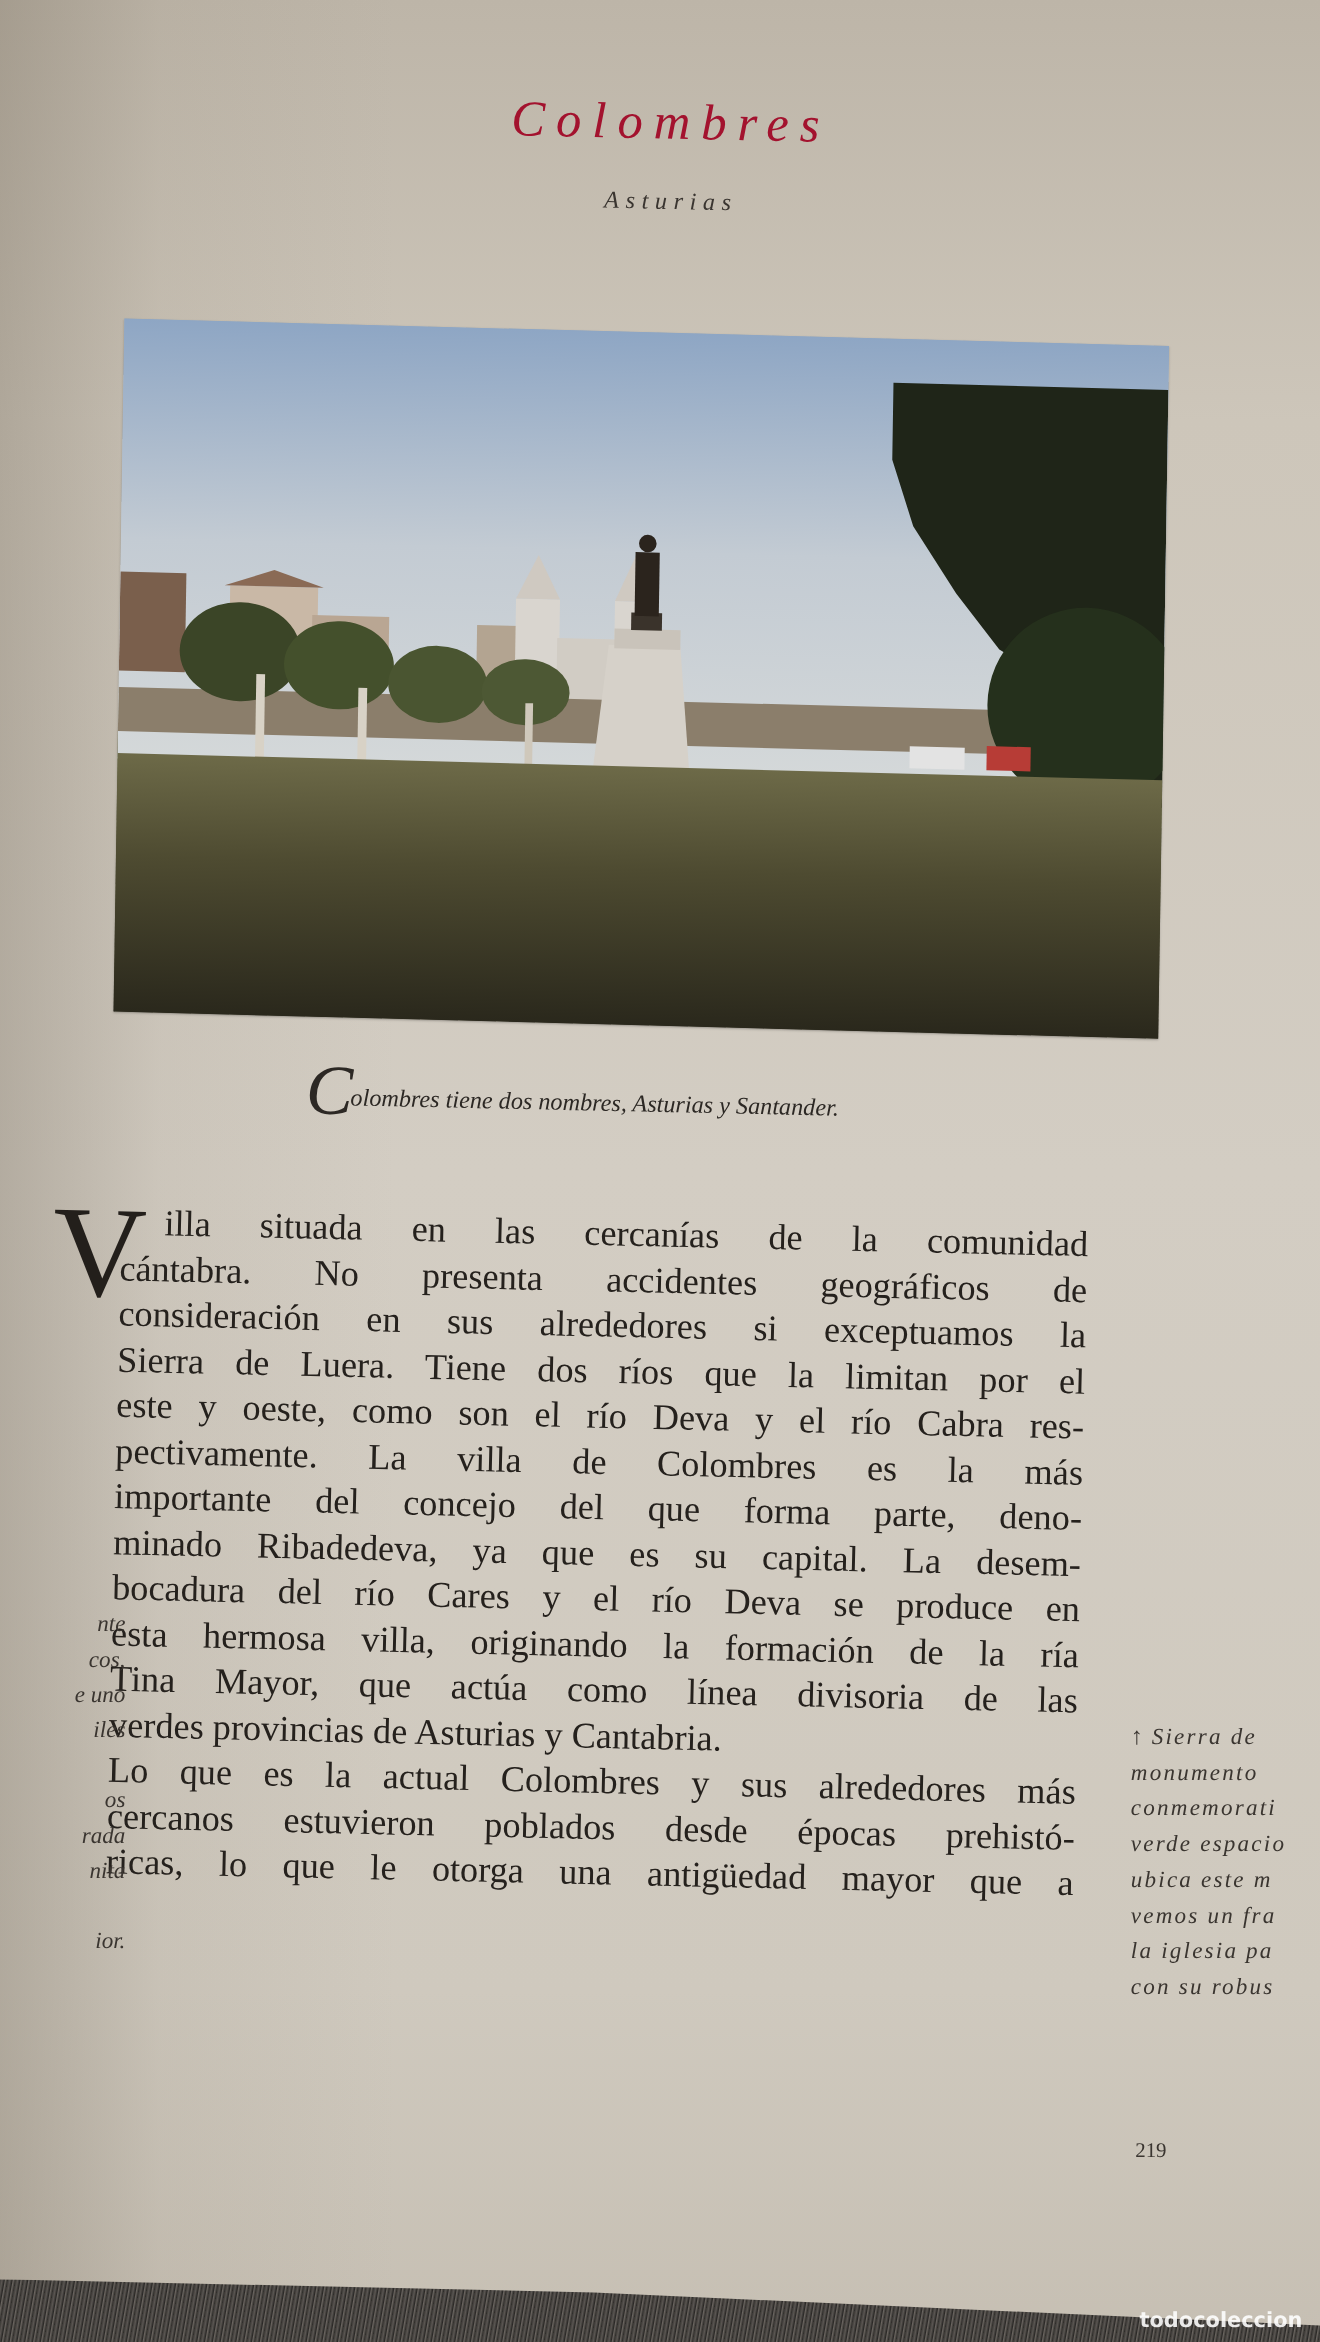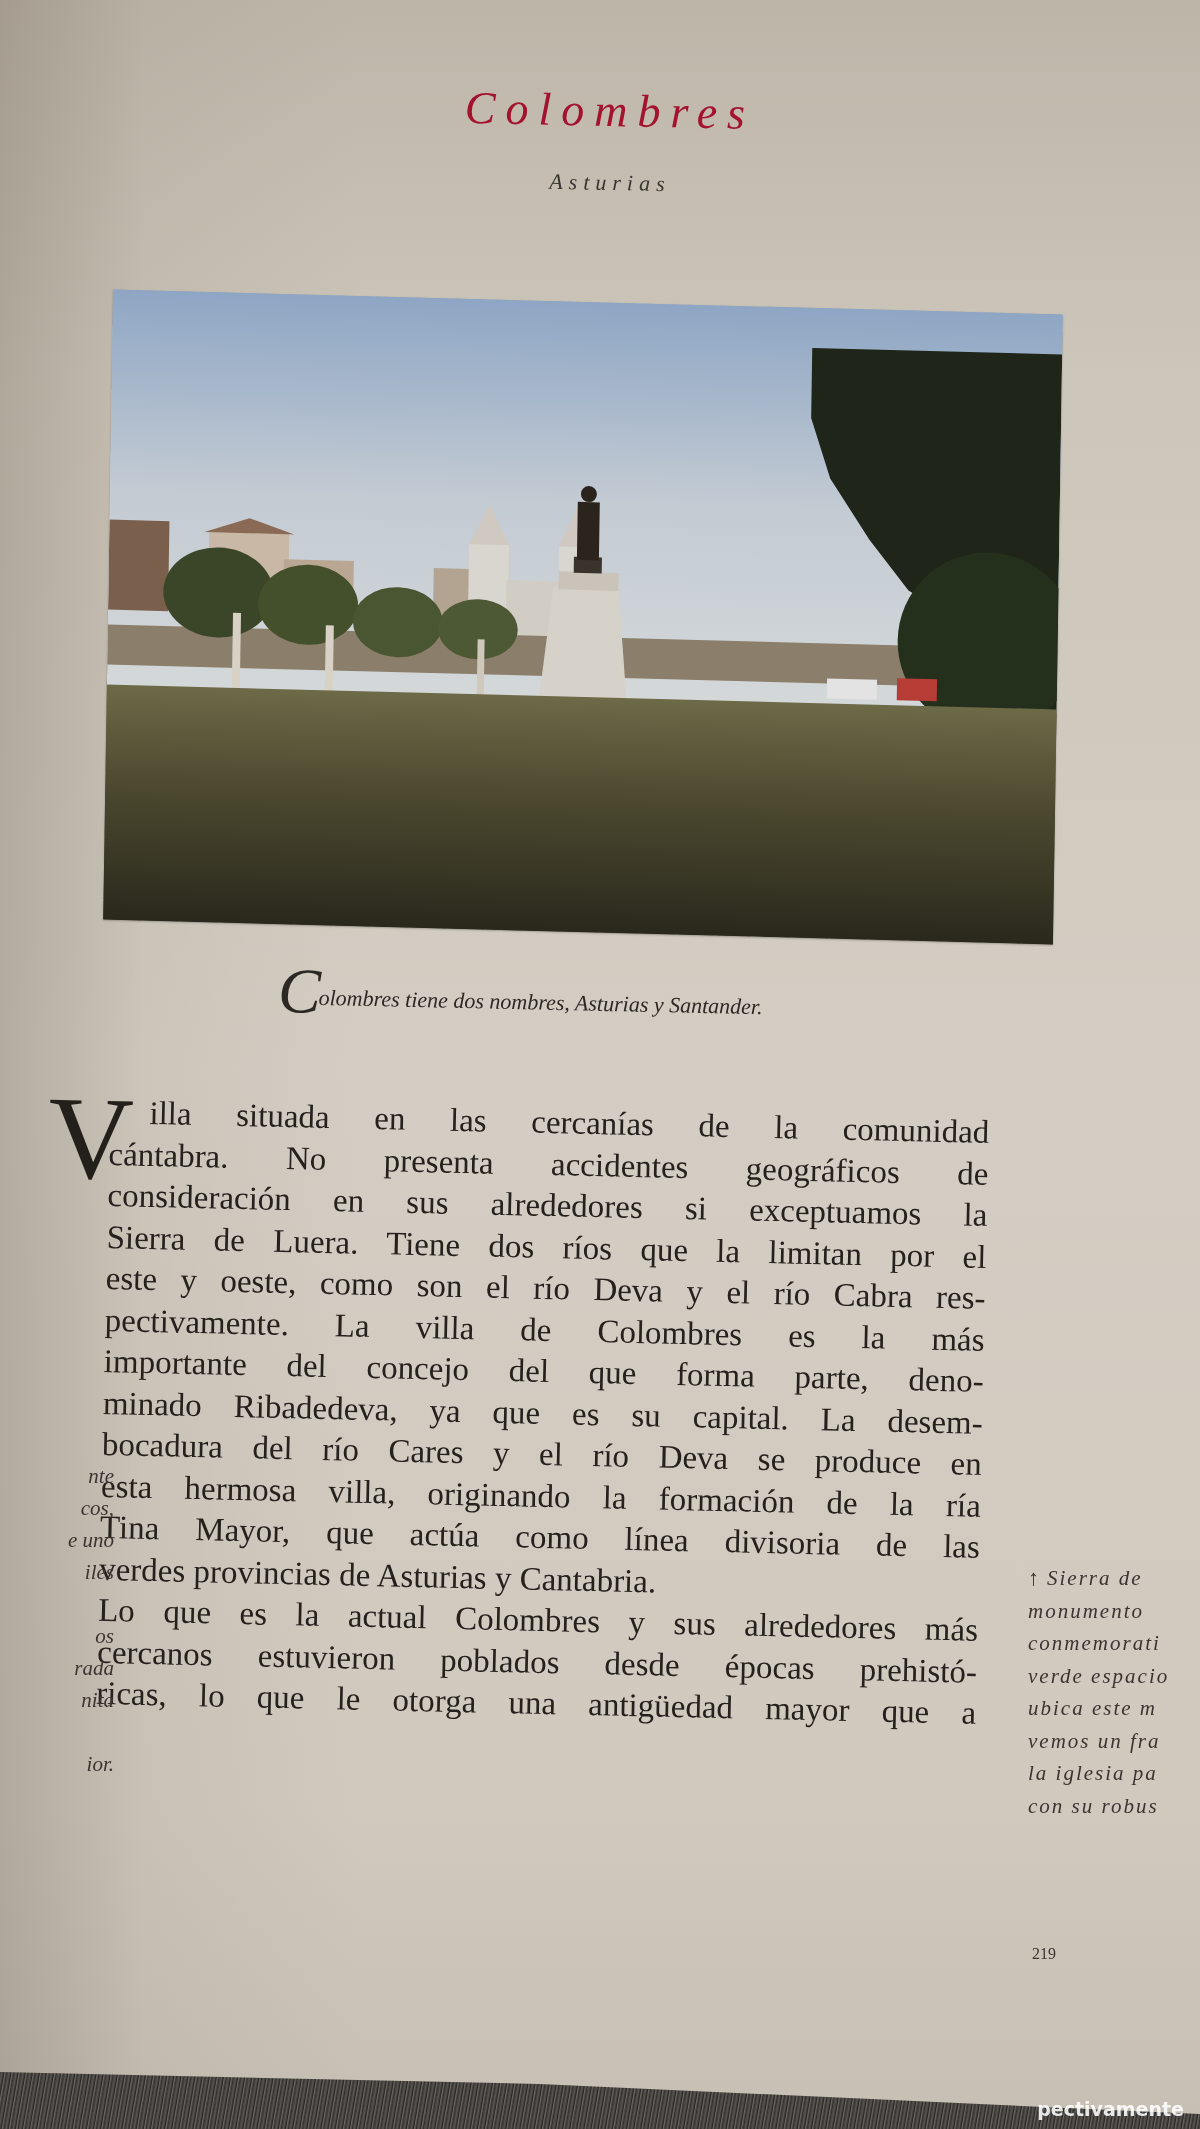--- a/index.html
+++ b/index.html
@@ -55,21 +55,21 @@
       position: absolute; left: -6px; top: 1460px; width: 120px;
       font-style: italic; font-size: 21px; line-height: 32px; color: #3a3530; text-align: right;
     }
     .margin-right {
       position: absolute; left: 1028px; top: 1562px; width: 220px;
       font-style: italic; font-size: 21px; line-height: 32.5px; color: #3a3530; letter-spacing: 2px;
       white-space: nowrap;
     }
     .arrow-icon { font-style: normal; font-size: 22px; margin-right: 6px; }
     .page-number {
-      position: absolute; left: 1032px; top: 1945px; font-size: 16px; color: #3a3530;
+      position: absolute; left: 1032px; top: 1945px; font-size: 19px; color: #3a3530;
     }
     .fabric {
       position: absolute; left: 0; top: 2072px; width: 1200px; height: 60px;
       background: repeating-linear-gradient(100deg, #3b3835 0px, #5a5652 2px, #2a2826 4px, #6a6560 5px, #2f2d2a 7px);
       clip-path: polygon(0 0, 45% 20%, 100% 70%, 100% 100%, 0 100%);
     }
     .watermark {
       position: absolute; right: 16px; top: 2098px; font-family: "DejaVu Sans", sans-serif;
       font-weight: bold; font-size: 19px; color: rgba(255,255,255,0.88); letter-spacing: 0px;
     }
@@ -182,13 +182,13 @@
   <div>verde espacio</div>
   <div>ubica este m</div>
   <div>vemos un fra</div>
   <div>la iglesia pa</div>
   <div>con su robus</div>
 </div>
 
 <div class="page-number">219</div>
 
 <div class="fabric"></div>
-<div class="watermark">pectivamente</div>
+<div class="watermark">todocoleccion</div>
 
 </body></html>

